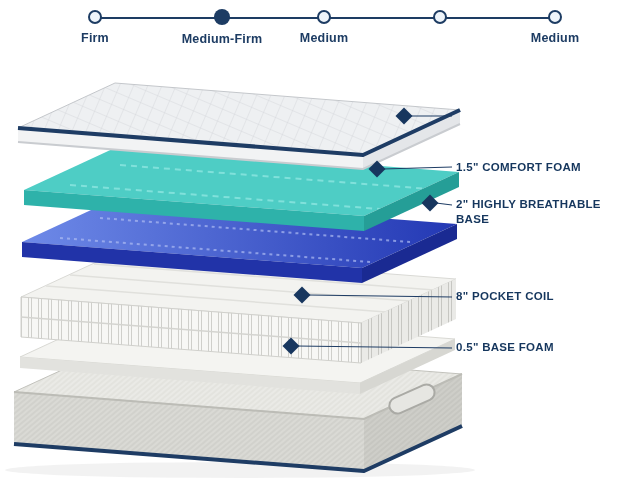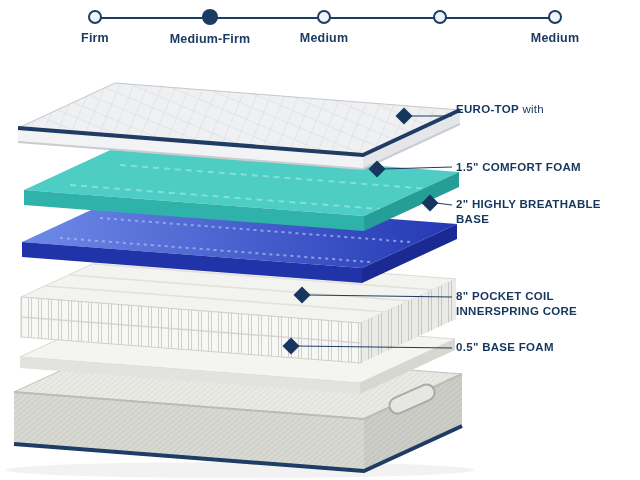--- a/index.html
+++ b/index.html
@@ -25,21 +25,21 @@
 
 <div class="stage">
 
   <div>
     <div class="scale-track"></div>
 
     <div class="stop" style="left:35px">
       <div class="dot"></div>
       <div class="scale-label">Firm</div>
     </div>
-    <div class="stop selected" style="left:150px">
+    <div class="stop selected" style="left:162px">
       <div class="dot"></div>
       <div class="scale-label">Medium-Firm</div>
     </div>
     <div class="stop" style="left:264px">
       <div class="dot"></div>
       <div class="scale-label">Medium</div>
     </div>
     <div class="stop" style="left:380px">
       <div class="dot"></div>
     </div>
@@ -136,34 +136,32 @@
     <g fill="#17365e">
       <rect x="-6" y="-6" width="12" height="12" transform="translate(404,116) rotate(45)"></rect>
       <rect x="-6" y="-6" width="12" height="12" transform="translate(377,169) rotate(45)"></rect>
       <rect x="-6" y="-6" width="12" height="12" transform="translate(430,203) rotate(45)"></rect>
       <rect x="-6" y="-6" width="12" height="12" transform="translate(302,295) rotate(45)"></rect>
       <rect x="-6" y="-6" width="12" height="12" transform="translate(291,346) rotate(45)"></rect>
     </g>
   </svg>
 
   <div class="callout" style="top:102px">
-    <div><span>EURO-TOP</span><span class="normal-part"> with</span></div>
   </div>
 
   <div class="callout" style="top:160px">
     <div>1.5" COMFORT FOAM</div>
   </div>
 
   <div class="callout" style="top:197px">
     <div>2" HIGHLY BREATHABLE</div>
     <div>BASE</div>
   </div>
 
   <div class="callout" style="top:289px">
     <div>8" POCKET COIL</div>
-    <div>INNERSPRING CORE</div>
   </div>
 
   <div class="callout" style="top:340px">
     <div>0.5" BASE FOAM</div>
   </div>
 
 </div>
 
 </body></html>

